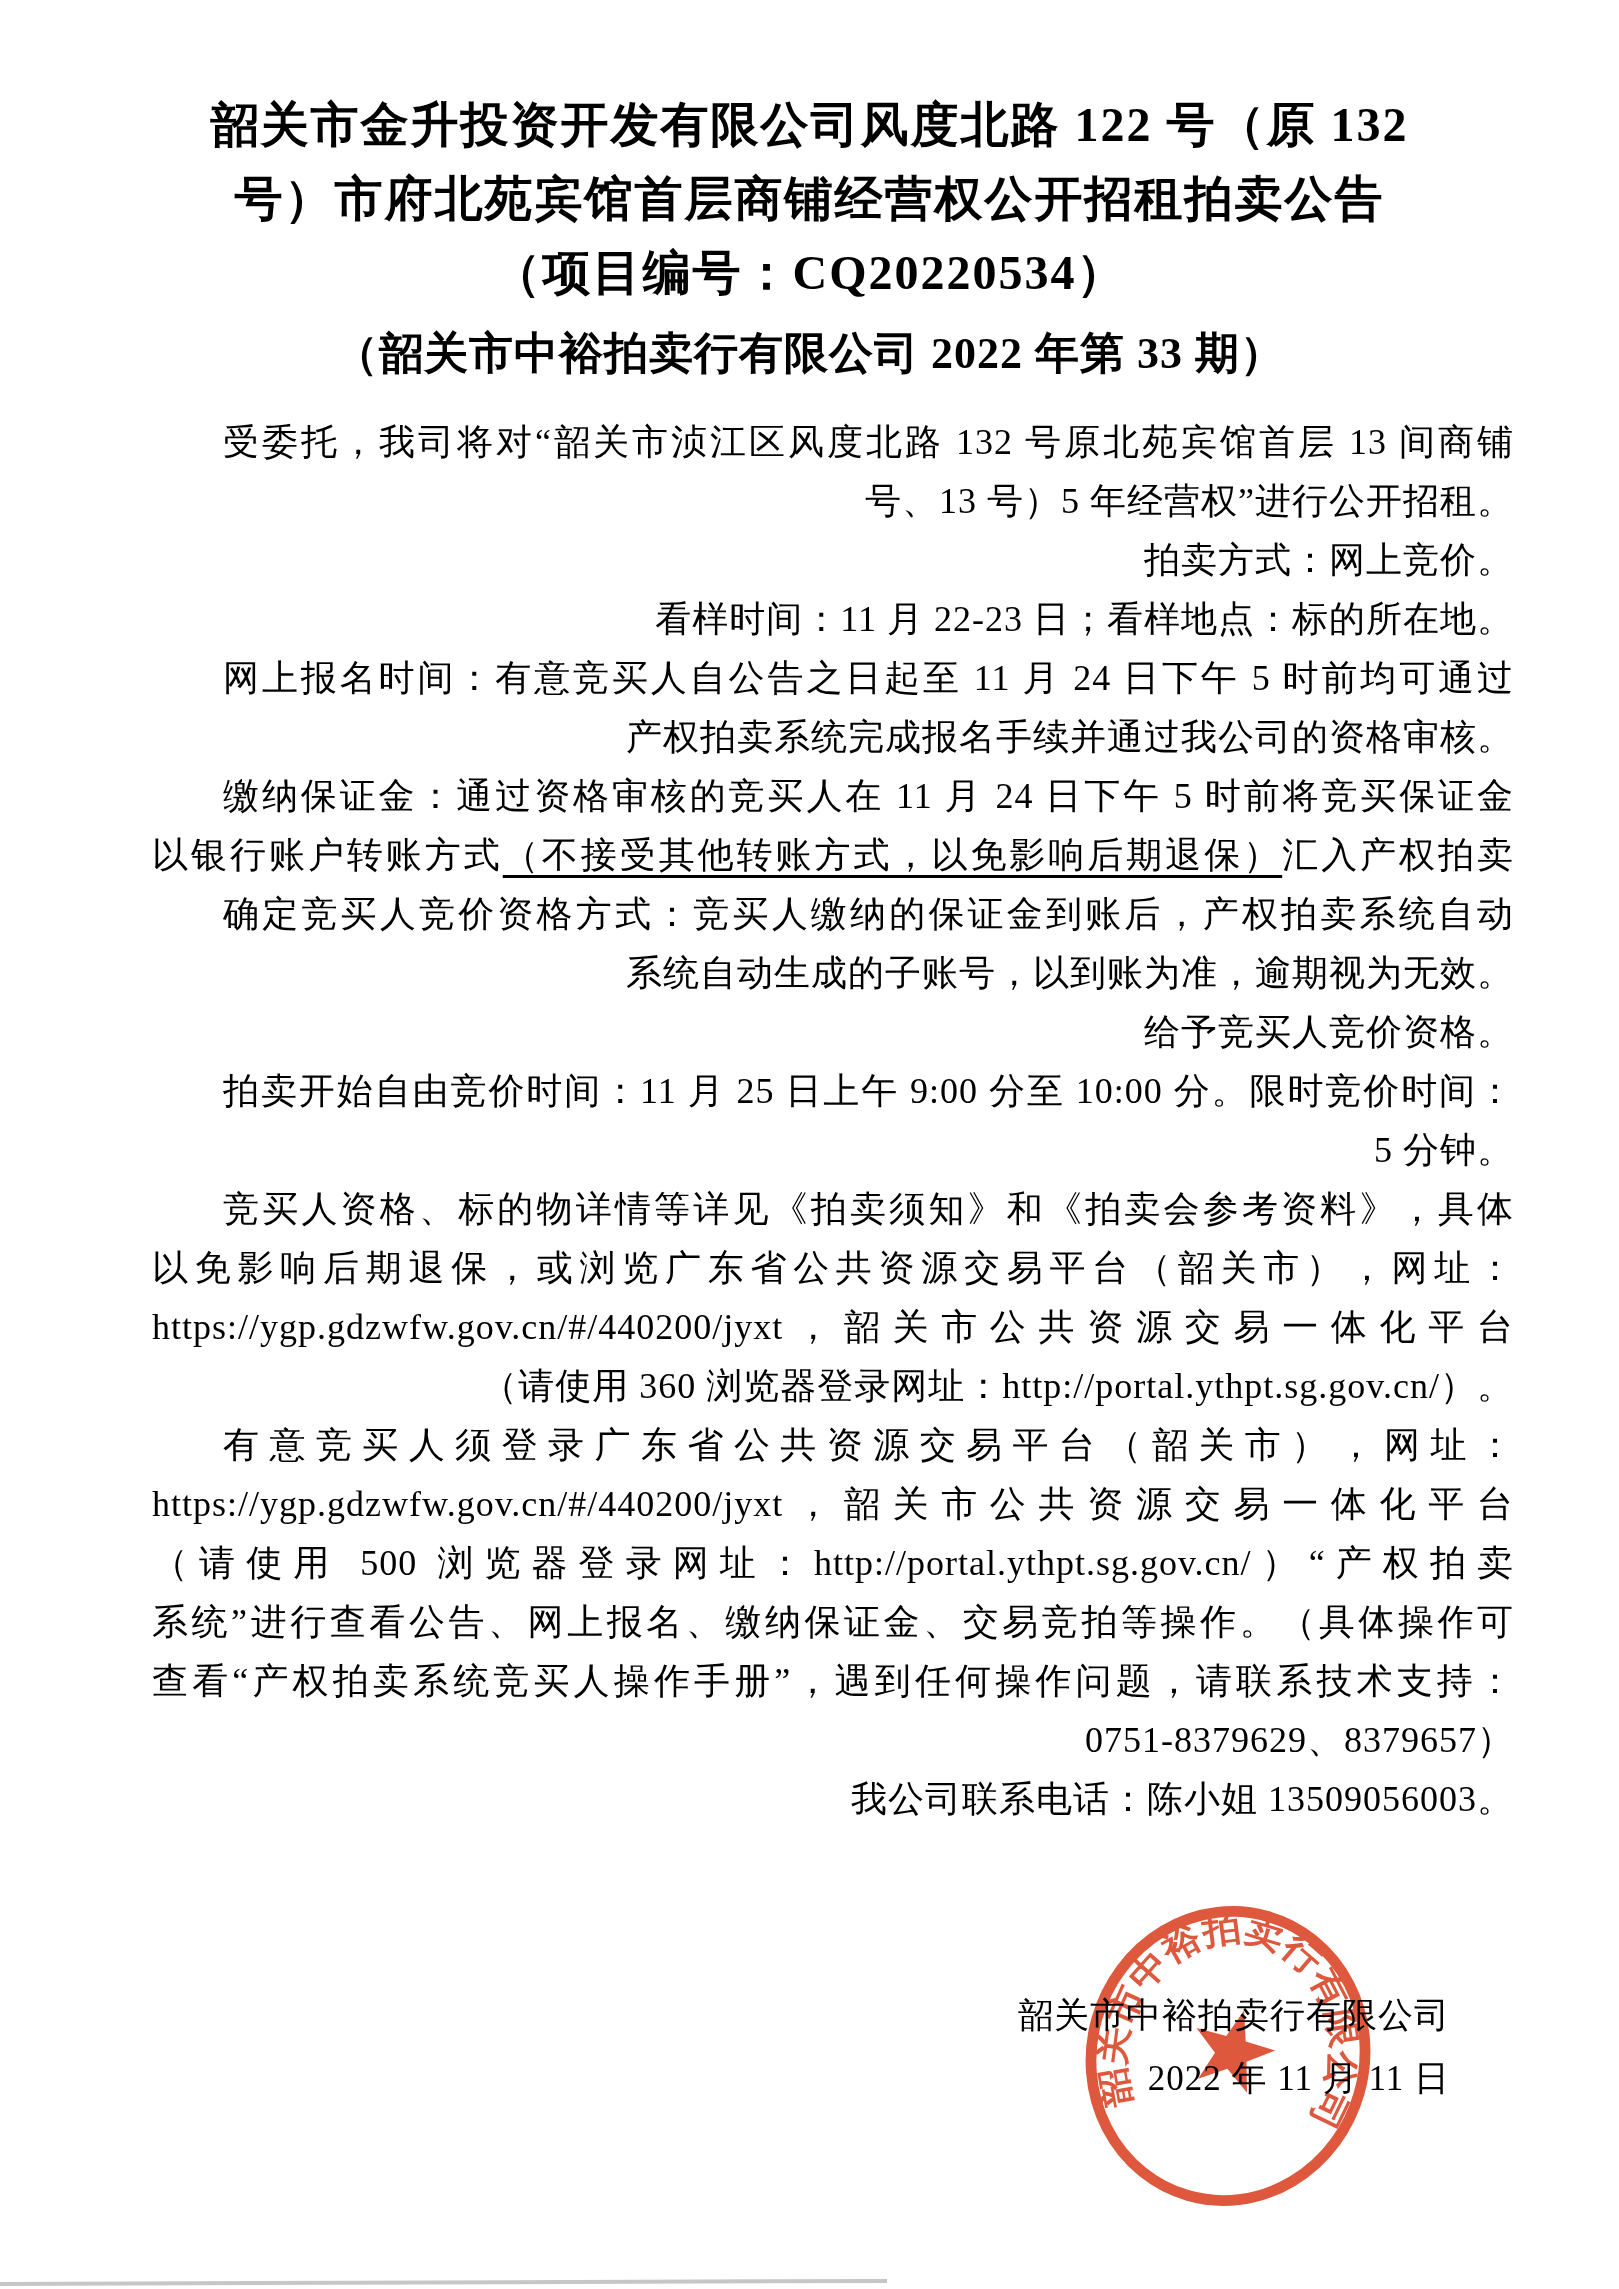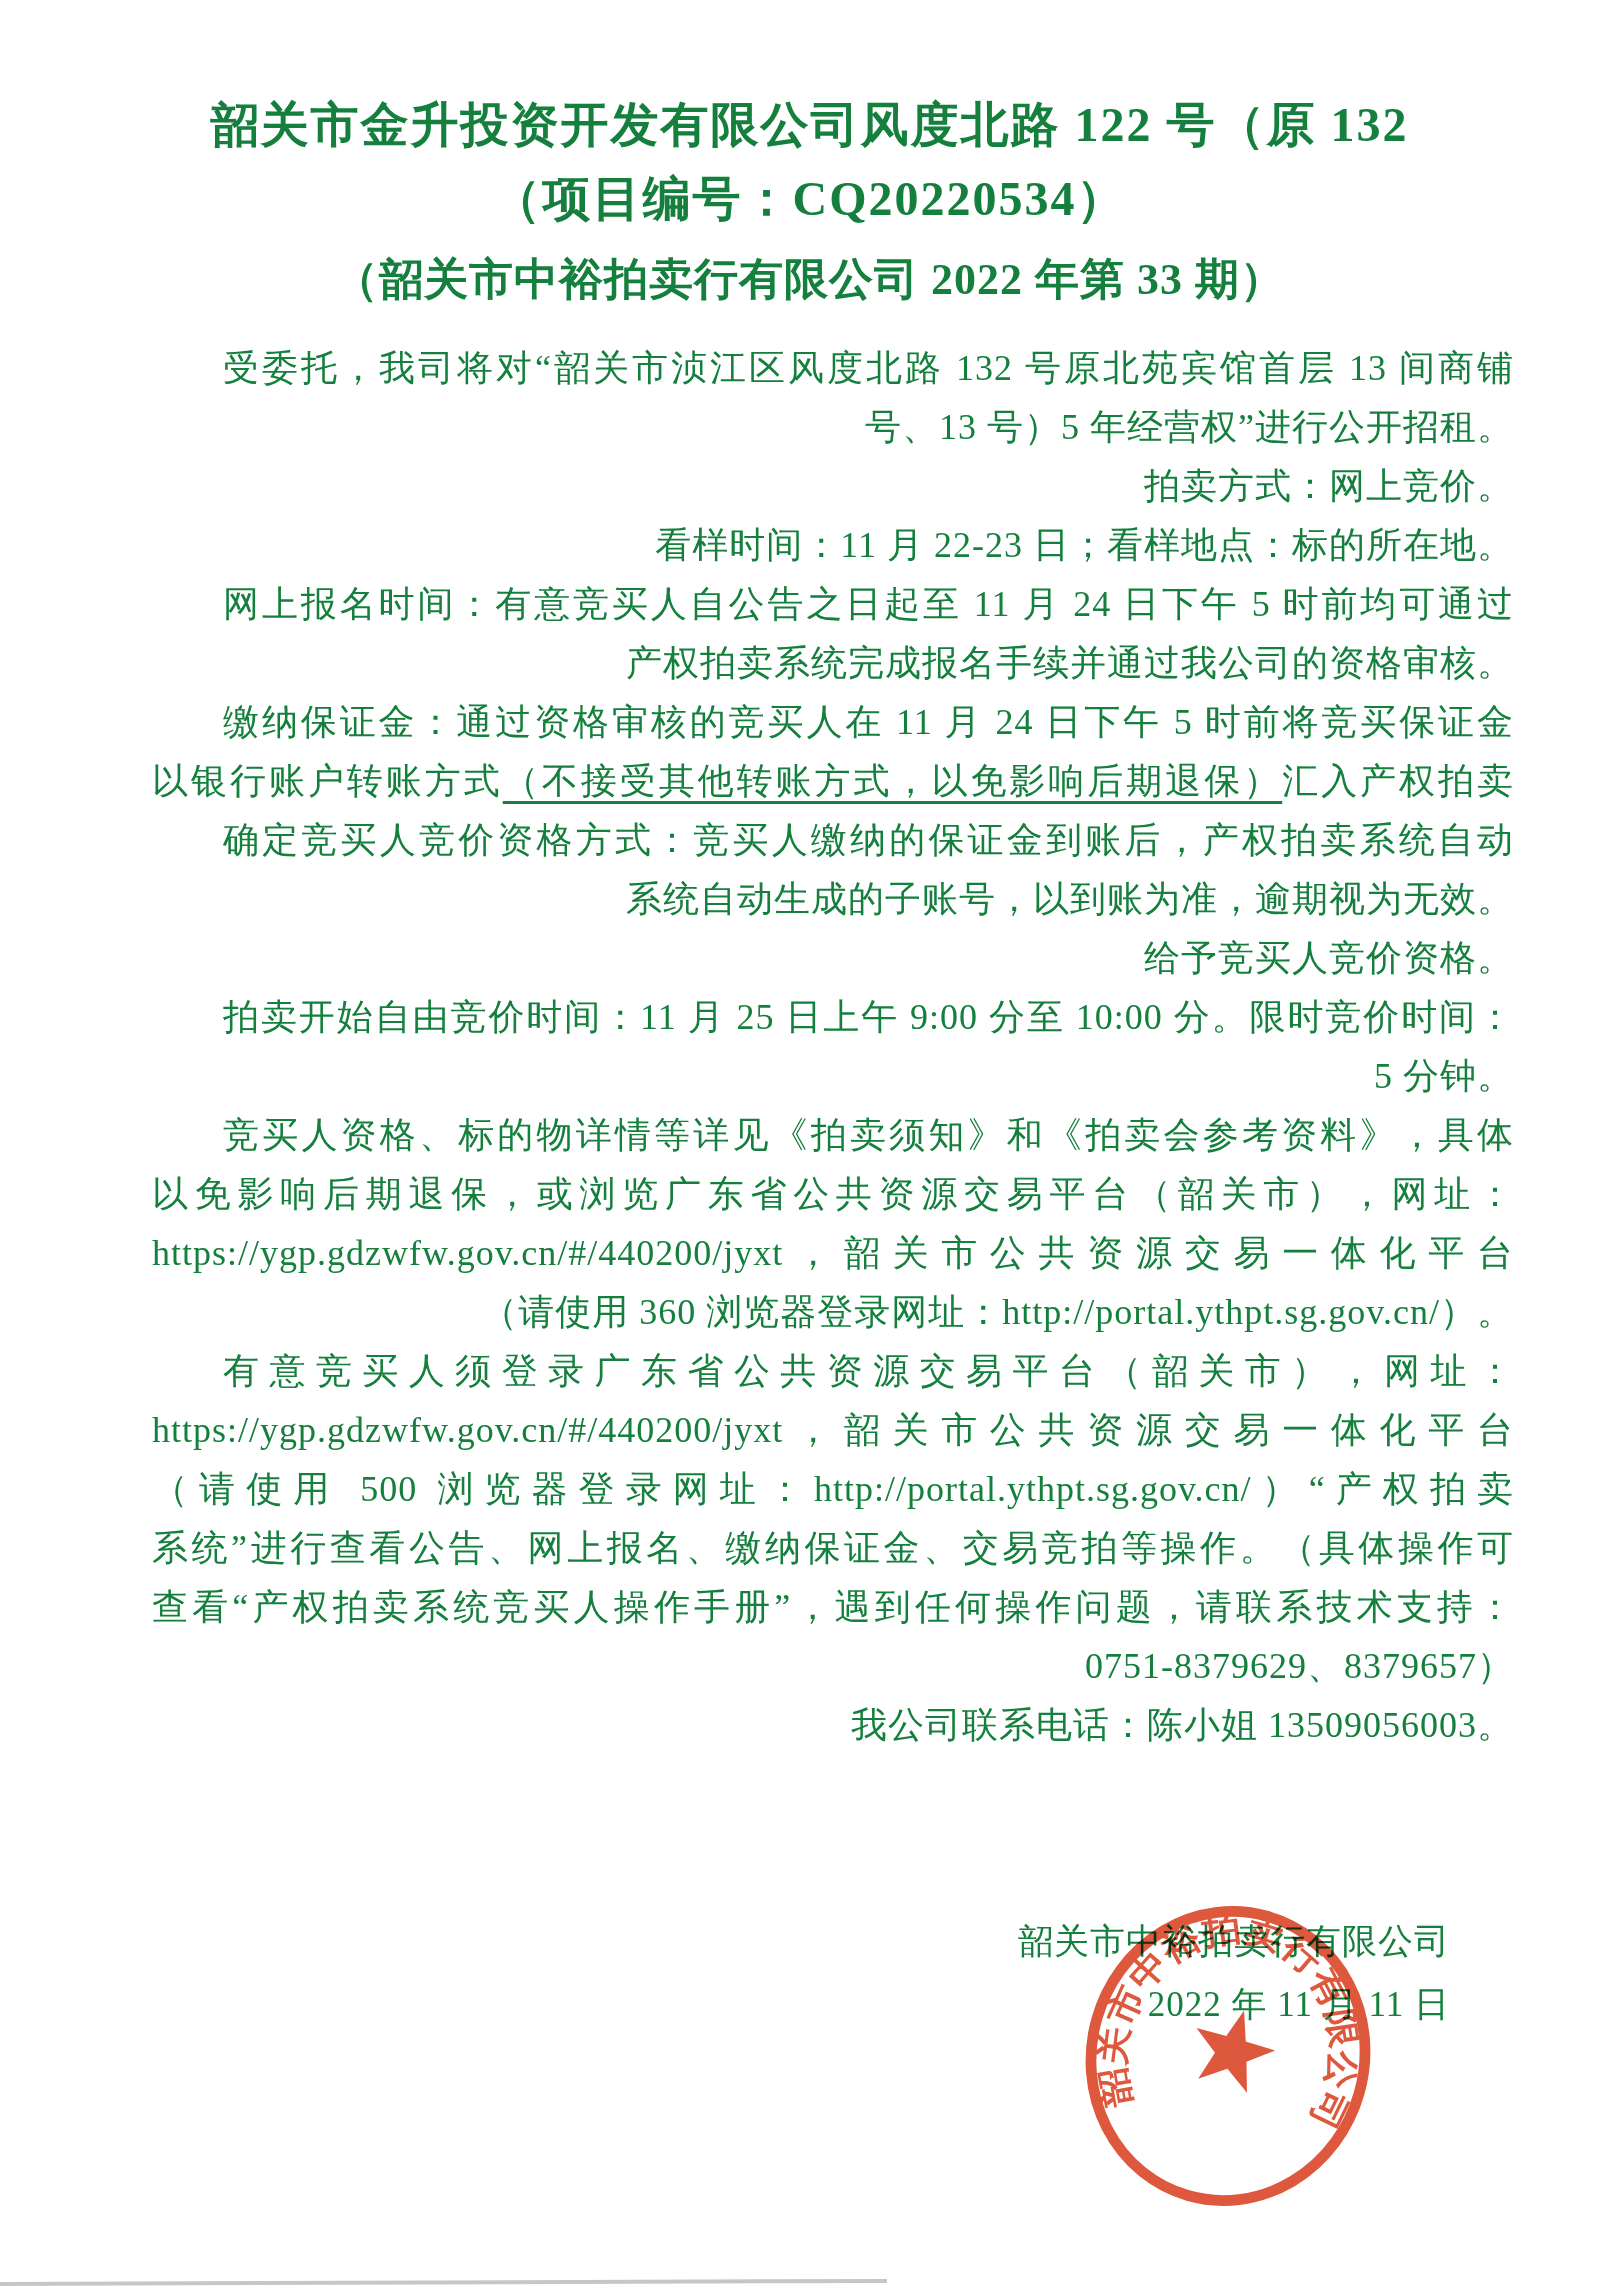--- a/index.html
+++ b/index.html
@@ -3,21 +3,21 @@
 <meta charset="utf-8">
 <style>
   html,body{margin:0;padding:0;background:#9a9a9a;}
   .page{
     position:relative;
     width:1619px;height:2290px;
     margin:0 auto;
     background:#ffffff;
     overflow:hidden;
     font-family:"Liberation Serif","DejaVu Serif",serif;
-    color:#15803d;
+    color:#000000;
   }
   
   .title-block{
     padding-top:88px;
     text-align:center;
   }
   .title-line{
     font-size:48px;
     font-weight:bold;
     line-height:74px;
@@ -88,20 +88,21 @@
     transform-origin:left center;
   }
 </style>
 </head>
 <body>
 
 <div class="page">
 
   <div class="title-block">
     <div class="title-line">韶关市金升投资开发有限公司风度北路 122 号（原 132</div>
+    <div class="title-line">号）市府北苑宾馆首层商铺经营权公开招租拍卖公告</div>
     <div class="title-line">（项目编号：CQ20220534）</div>
   </div>
 
   <div class="subtitle">（韶关市中裕拍卖行有限公司 2022 年第 33 期）</div>
 
   <div class="body-text">
     <div class="line j indent">受委托，我司将对“韶关市浈江区风度北路 132 号原北苑宾馆首层 13 间商铺</div>
     <div class="line">号、13 号）5 年经营权”进行公开招租。</div>
     <div class="line indent">拍卖方式：网上竞价。</div>
     <div class="line indent">看样时间：11 月 22-23 日；看样地点：标的所在地。</div>

